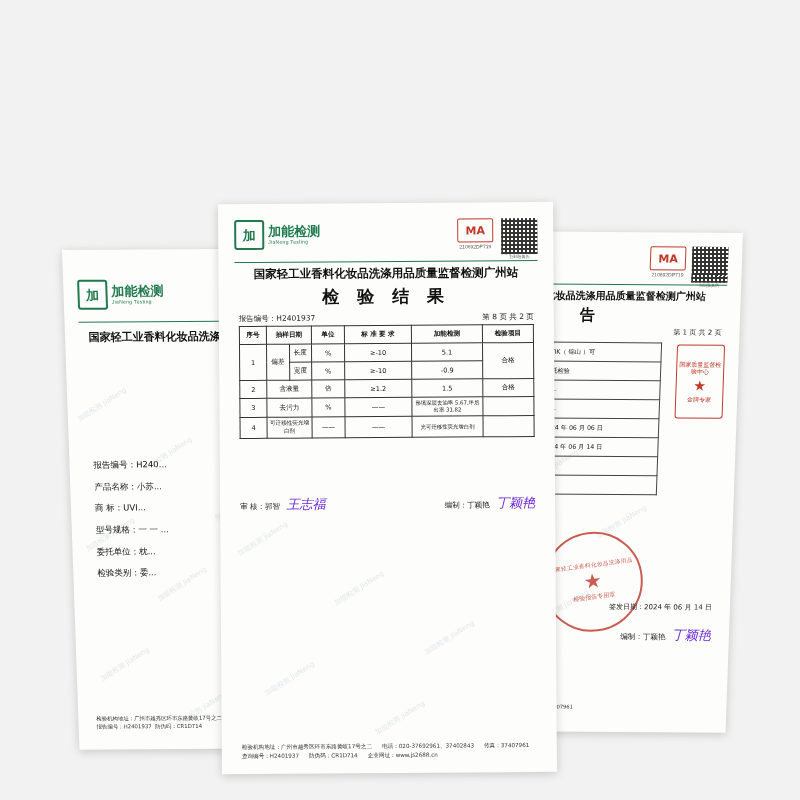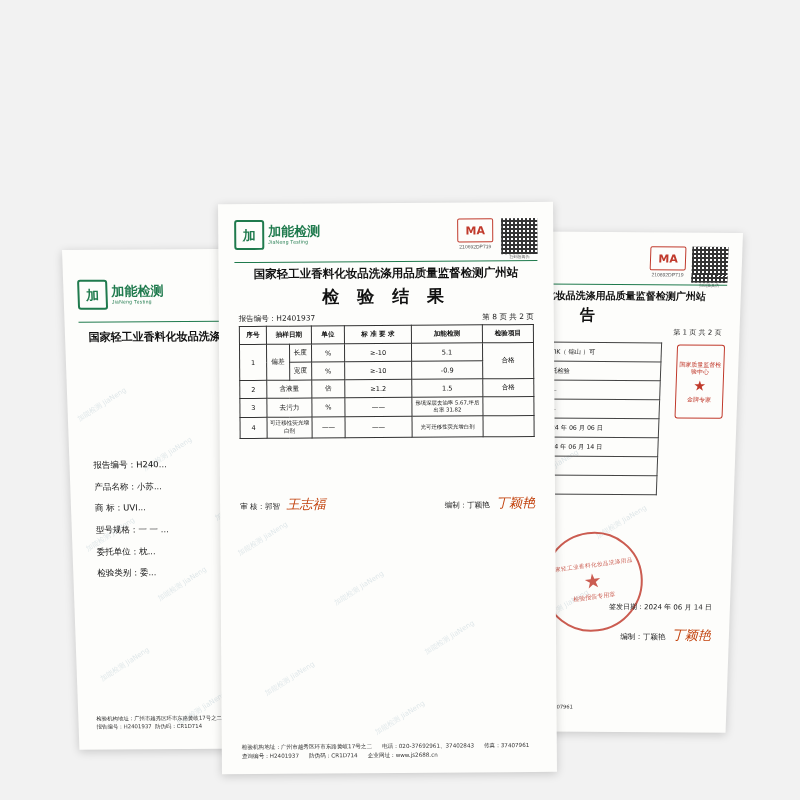--- a/index.html
+++ b/index.html
@@ -137,21 +137,21 @@
     border:1px solid #333;padding:2px 2px;text-align:center;vertical-align:middle;
     height:13px;
   }
   table.c-tbl th{font-weight:bold;}
   .c-sign{
     position:absolute;left:20px;right:20px;top:292px;
     display:flex;justify-content:space-between;align-items:flex-end;
     font-size:7.5px;color:#222;font-family:"DejaVu Sans", sans-serif;
   }
   .hand{
-    font-family:"DejaVu Serif", serif;font-style:italic;font-size:13px;color:#c2410c;
+    font-family:"DejaVu Serif", serif;font-style:italic;font-size:13px;color:#6d28d9;
     margin-left:4px;
   }
   .c-foot{
     position:absolute;left:20px;right:16px;bottom:14px;
     font-size:5.6px;color:#333;line-height:1.5;
     font-family:"DejaVu Sans", sans-serif;
     border-top:0;
   }
   .c-foot .row{display:flex;gap:10px;}
   .c-foot .row span{white-space:nowrap;}

